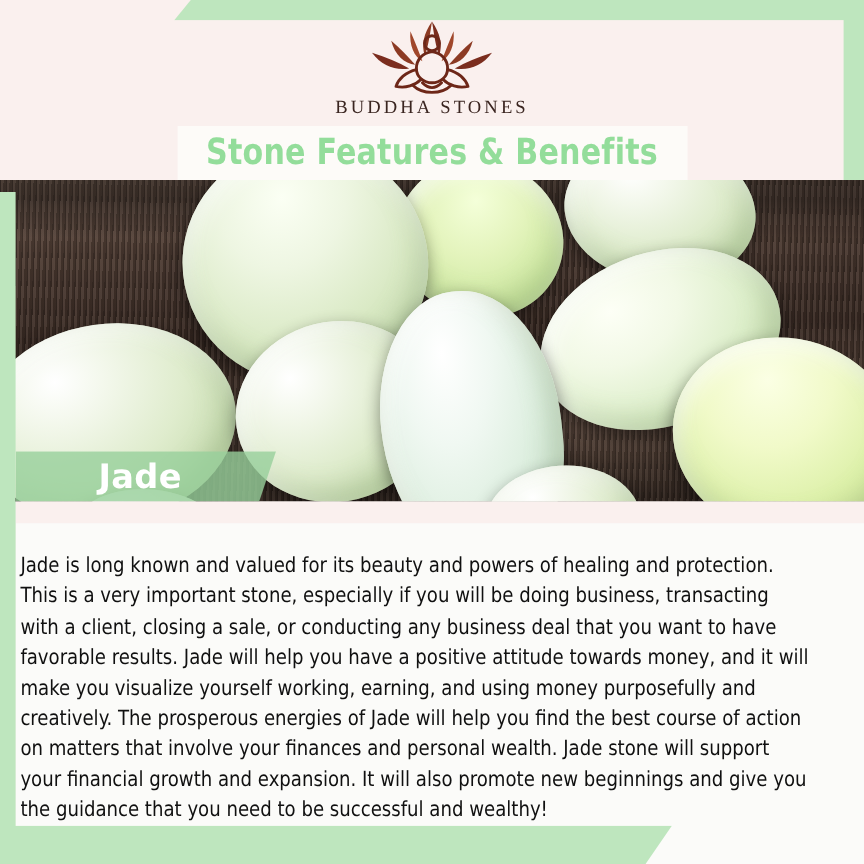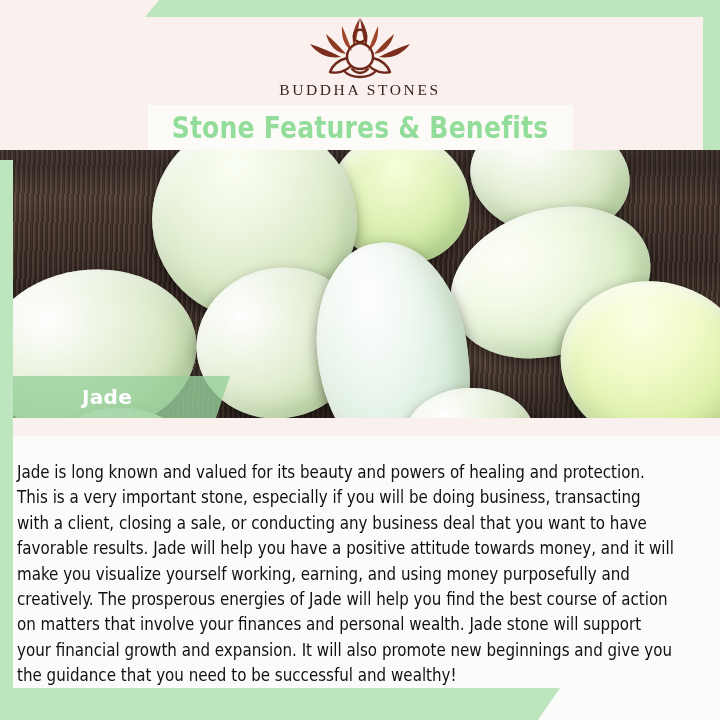--- a/index.html
+++ b/index.html
@@ -97,21 +97,21 @@
   .s10{left:60px;top:258px;width:130px;height:80px;transform:rotate(6deg);}
 
   
   .jade-banner{
     position:absolute;left:13px;top:376px;width:217px;height:42px;
     background:rgba(151,208,155,.80);
     clip-path:polygon(0 0, 100% 0, calc(100% - 14px) 100%, 0 100%);
     z-index:5;display:flex;align-items:center;
   }
   .jade-label{
-    margin-left:69px;color:#ffffff;font-weight:bold;font-size:20px;
+    margin-left:69px;color:#ffffff;font-weight:bold;font-size:28px;
     font-family:"DejaVu Sans","Liberation Sans",sans-serif;letter-spacing:.3px;
   }
 
   
   .content{
     position:absolute;left:13px;top:418px;width:707px;height:302px;
     background:#fbfbf9;z-index:3;
   }
   .content-top-tint{position:absolute;left:0;top:0;width:707px;height:18px;background:#faf0ee;}
   .benefits{

